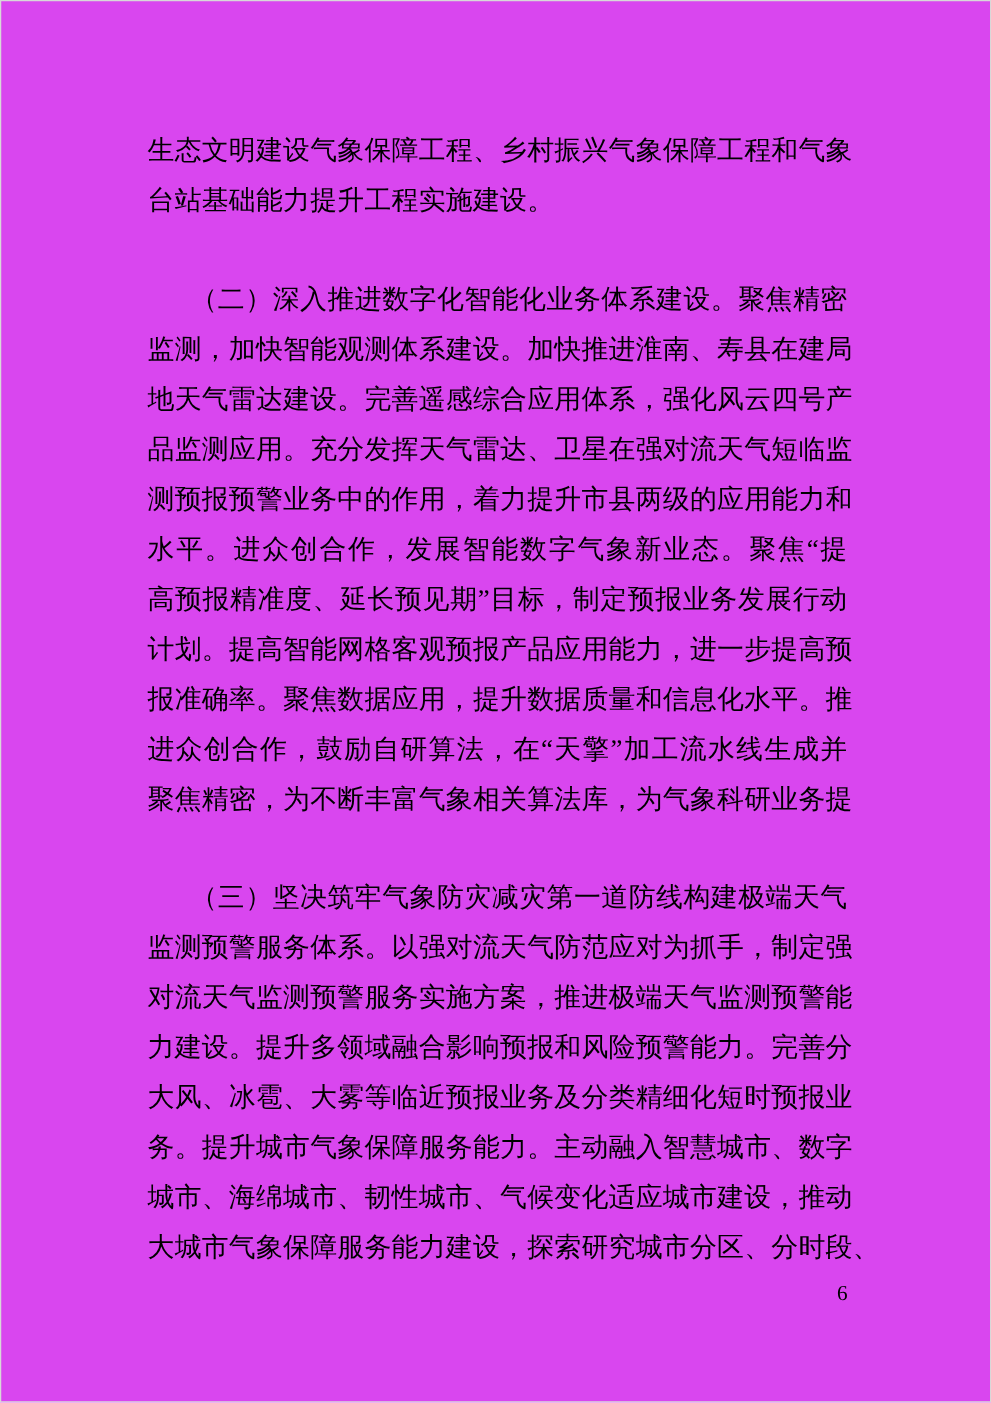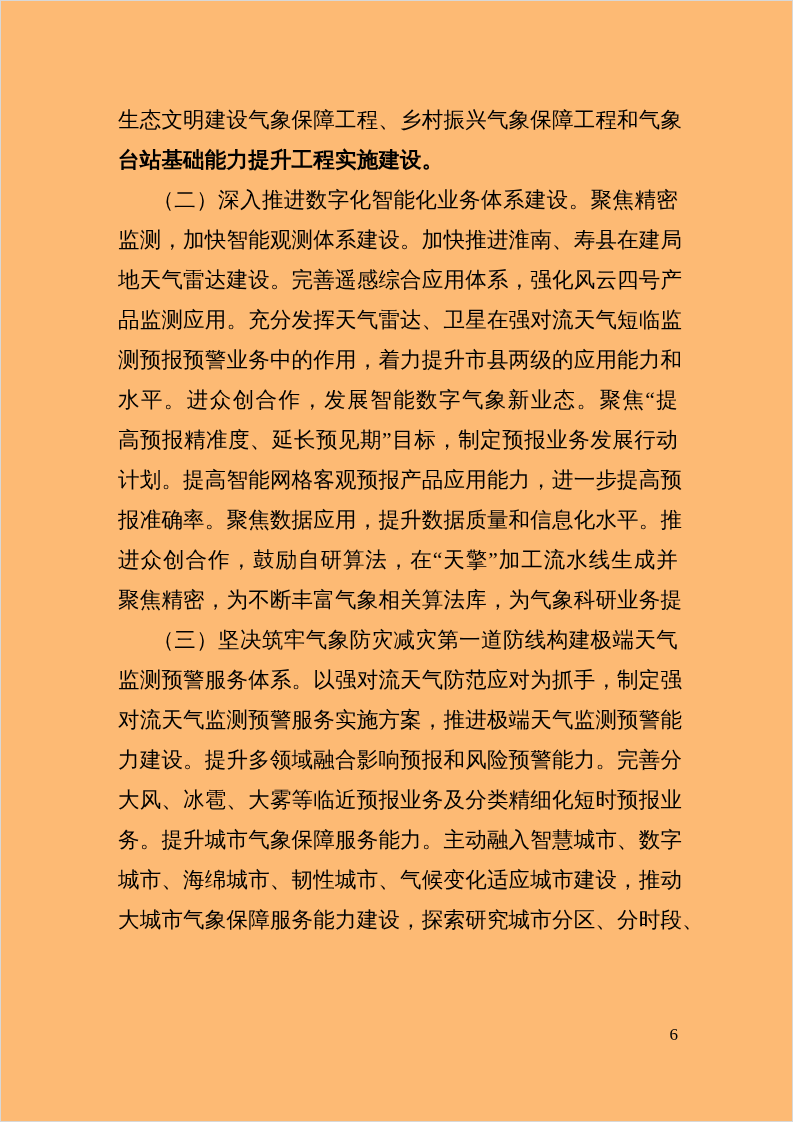--- a/index.html
+++ b/index.html
@@ -4,21 +4,21 @@
 <style>
   html, body {
     margin: 0;
     padding: 0;
     background: #ffffff;
   }
   .page {
     position: relative;
     width: 793px;
     height: 1122px;
-    background: #fdba74;
+    background: #d946ef;
     border: 1px solid #d8d8d8;
     box-sizing: border-box;
     overflow: hidden;
     font-family: "Liberation Serif", "DejaVu Serif", serif;
     color: #000000;
   }
   .text-block {
     position: absolute;
     left: 117px;
     top: 99px;
@@ -32,25 +32,25 @@
     font-size: 21.5px;
     line-height: 40px;
     height: 40px;
     text-align: justify;
     text-align-last: justify;
     white-space: nowrap;
     letter-spacing: 0.2px;
   }
   .line.indent {
     text-indent: 1.6em;
+    margin-top: 39px;
   }
   .line.flush {
     text-align: left;
     text-align-last: left;
-    font-weight: bold;
   }
   .page-number {
     position: absolute;
     right: 114px;
     top: 1022px;
     font-size: 17px;
     line-height: 24px;
     color: #000000;
   }
 </style>

